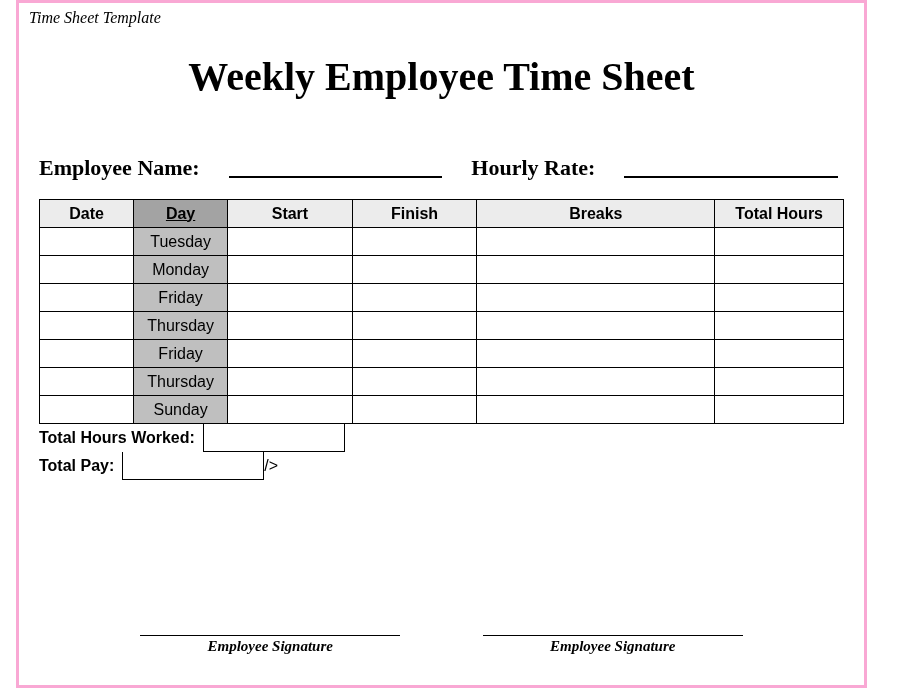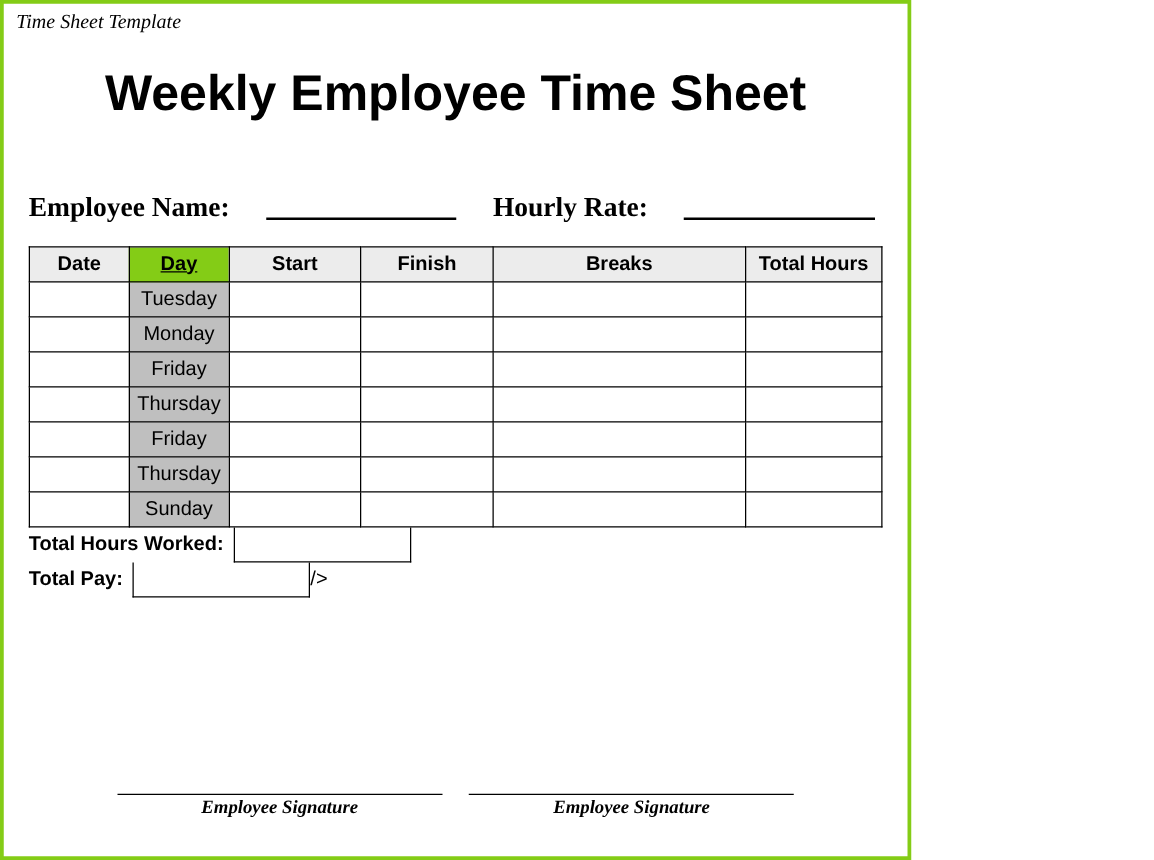--- a/index.html
+++ b/index.html
@@ -4,38 +4,39 @@
 <style>
   * { box-sizing: border-box; }
   html, body {
     margin: 0; padding: 0;
     width: 923px; height: 688px;
     background: #fff;
     font-family: "Times New Roman", Times, serif;
     color: #000;
   }
   .frame {
-    width: 729px; height: 688px;
-    border: 3px solid #84cc16;
+    width: 851px; height: 688px;
+    border: 3px solid #f9a8d4;
     background: #fff;
     position: relative;
+    margin-left: 16px;
   }
   .header-label {
     position: absolute;
     top: 6px; left: 10px;
     font-style: italic;
     font-size: 16px;
     font-family: "Times New Roman", serif;
   }
   .title {
     text-align: center;
     font-size: 40px;
     font-weight: bold;
     margin-top: 50px;
-    font-family: Liberation Sans, sans-serif;
+    font-family: Liberation Serif, serif;
   }
   .meta-row {
     display: flex;
     align-items: flex-end;
     margin: 55px 20px 18px 20px;
     font-size: 22px;
     font-weight: bold;
     font-family: "Times New Roman", serif;
     gap: 23px;
   }
@@ -59,21 +60,21 @@
     border: 1px solid #000;
     height: 28px;
     padding: 0 4px;
     font-size: 16px;
     text-align: center;
   }
   table.sheet th {
     background: #ececec;
     font-weight: bold;
   }
-  table.sheet th.day-col { background: #84cc16; text-decoration: underline; }
+  table.sheet th.day-col { background: #a3a3a3; text-decoration: underline; }
   table.sheet td.day-cell {
     background: #bfbfbf;
     font-weight: normal;
   }
   
   .totals {
     width: calc(100% - 40px);
     margin: 0 20px;
     font-family: Arial, Helvetica, sans-serif;
   }

